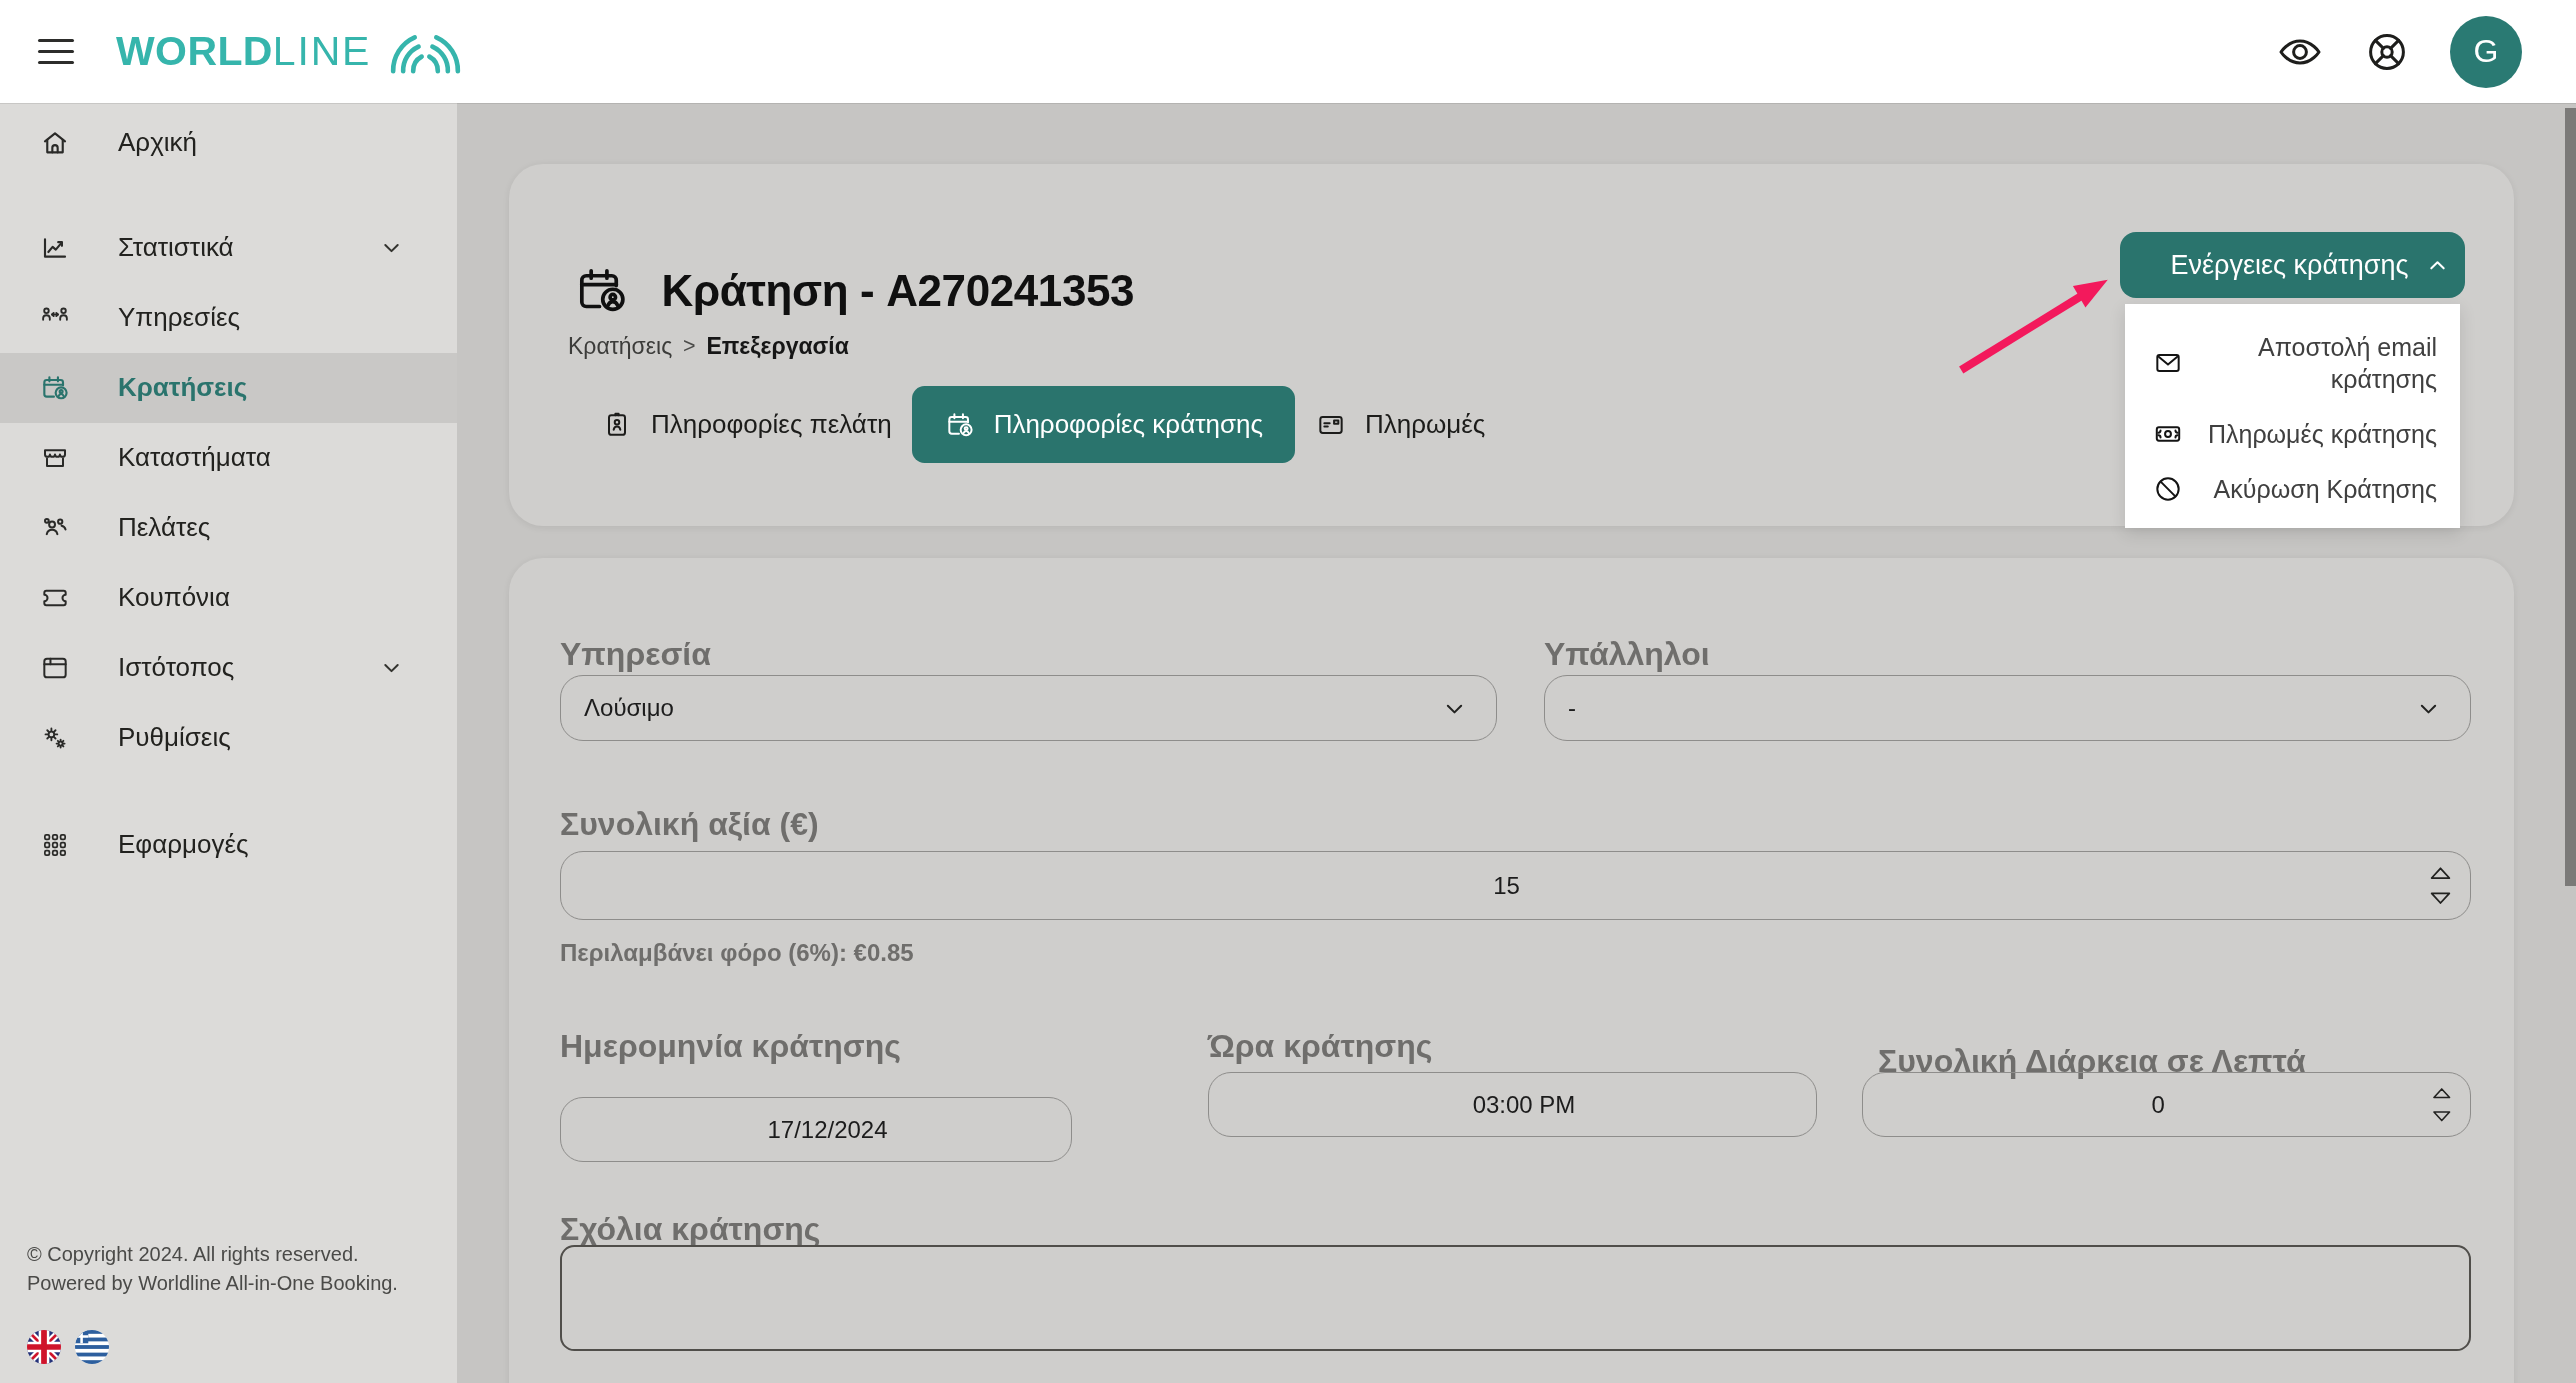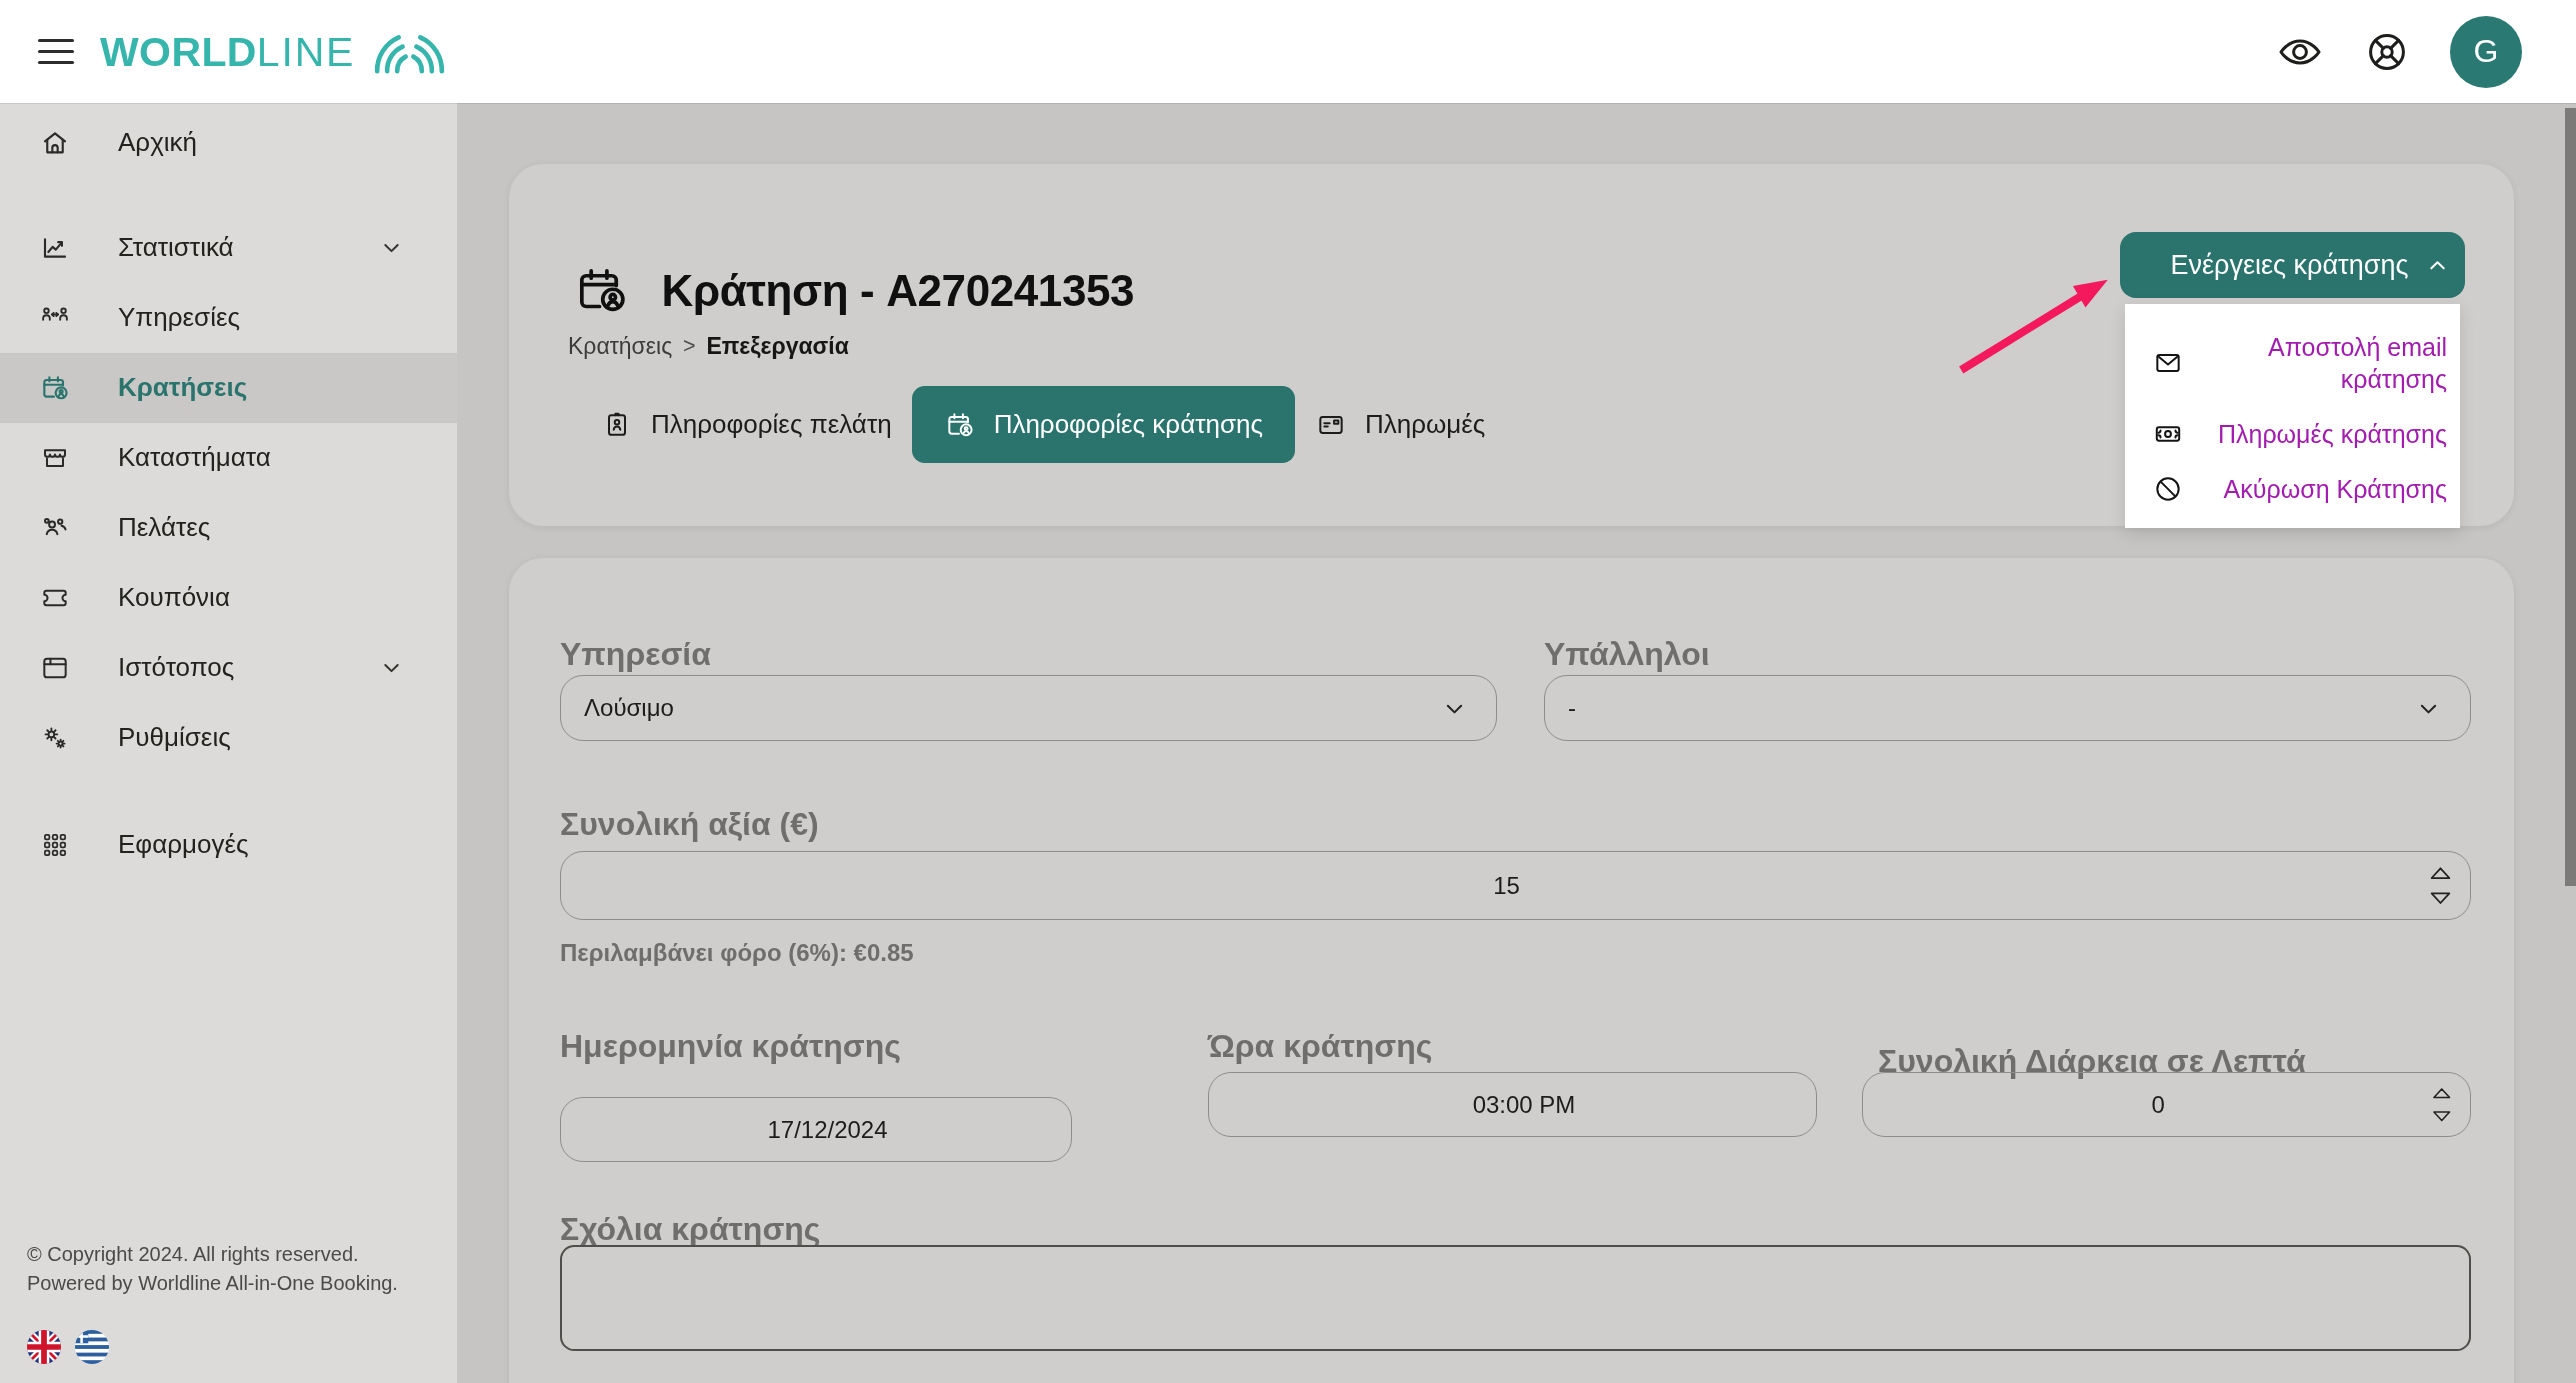--- a/index.html
+++ b/index.html
@@ -5,21 +5,21 @@
   * { margin:0; padding:0; box-sizing:border-box; }
   html,body { width:2576px; height:1384px; }
   body { font-family:"Liberation Sans", sans-serif; background:#c6c5c3; overflow:hidden; }
   .app { position:relative; width:2576px; height:1384px; background:#c6c5c3; overflow:hidden; }
 
   
   .topbar { position:absolute; top:0; left:0; right:0; height:103px; background:#ffffff;
             display:flex; align-items:center; box-shadow:0 0.9px 0 rgba(0,0,0,.10); z-index:30; }
   .hamburger { margin-left:38px; width:36px; cursor:pointer; display:flex; flex-direction:column; gap:8px; }
   .hamburger span { display:block; height:3.1px; background:#2d2d2b; border-radius:1.8px; }
-  .logo { display:flex; align-items:flex-end; margin-left:26px; color:#36b5ac; }
+  .logo { display:flex; align-items:center; margin-left:42px; color:#36b5ac; }
   .logo .w1 { font-size:41px; font-weight:800; letter-spacing:0.4px; }
   .logo .w2 { font-size:41px; font-weight:300; letter-spacing:1.8px; }
   .logo-mark { margin-left:16px; align-self:center; }
   .topbar-right { margin-left:auto; display:flex; align-items:center; gap:39px; margin-right:54px; }
   .tb-icon { color:#1e1e1c; cursor:pointer; display:flex; }
   .avatar { width:72px; height:72px; border-radius:50%; background:#2a7a73; color:#fff;
             font-size:32px; display:flex; align-items:center; justify-content:center; cursor:pointer; }
 
   
   .sidebar { position:absolute; top:103px; left:0; bottom:0; width:457px; background:#dcdbd9; z-index:20; }
@@ -53,21 +53,21 @@
   .tabs { position:absolute; left:72px; top:222px; display:flex; align-items:center; }
   .tab { height:77px; display:flex; align-items:center; gap:18px; padding:0 20px; font-size:26px; color:#1c1c1a; cursor:pointer; border-radius:12.5px; }
   .tab .ic { color:inherit; }
   .tab.active { background:#2a746d; color:#ffffff; padding:0 32px; }
 
   .actions-btn { position:absolute; left:1663px; top:129px; width:345px; height:66px; background:#2a746d;
                  border:none; border-radius:16px; color:#fff; font-size:27px; font-family:inherit;
                  display:flex; align-items:center; justify-content:center; gap:16px; cursor:pointer; z-index:12;padding-left:37px; }
   .menu { position:absolute; left:1668px; top:201px; width:335px; background:#ffffff; z-index:12;
           box-shadow:0 5.4px 16px rgba(0,0,0,.12); padding:27px 0 23px; display:flex; flex-direction:column; gap:23px; }
-  .menu-item { display:flex; align-items:center; padding:0 13px 0 27px; cursor:pointer; color:#a21caf; }
+  .menu-item { display:flex; align-items:center; padding:0 23px 0 27px; cursor:pointer; color:#404040; }
   .menu-item .ic { flex:0 0 auto; color:#141414; }
   .menu-item .m-lbl { flex:1; text-align:right; font-size:25px; line-height:32px; }
 
   .annot-arrow { position:absolute; left:1479px; top:149px; z-index:15; pointer-events:none; }
 
   
   .f-label { position:absolute; font-size:32px; font-weight:700; color:#6f6e6c; }
   .field { position:absolute; border:1.8px solid #8e8d8b; border-radius:23px; background:transparent;
            display:flex; align-items:center; height:66px; }
   .select-field { justify-content:space-between; padding:0 27px 0 23px; cursor:pointer; }

